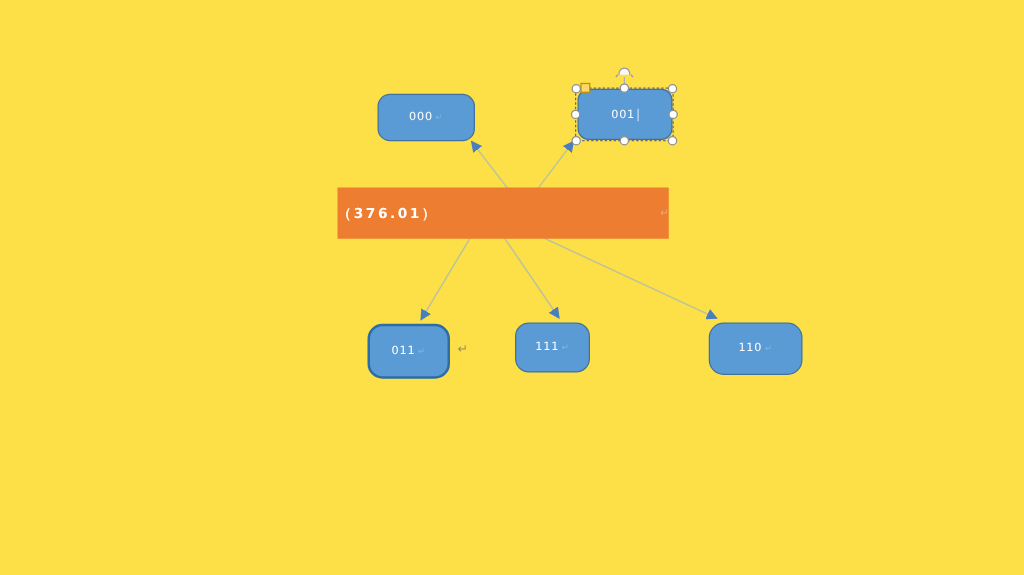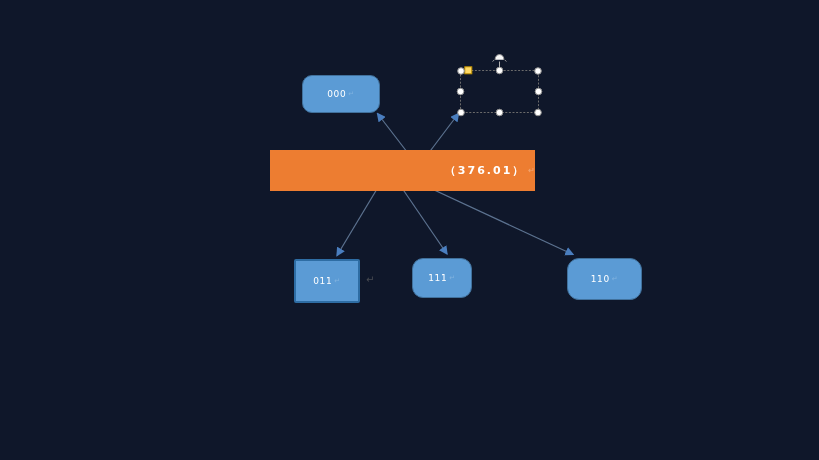--- a/index.html
+++ b/index.html
@@ -1,32 +1,32 @@
 <!DOCTYPE html>
 <html style="--node_fill: #5b9bd5; --node_border: #41719c; --node_border_dark: #2e6da4; --bar_fill: #ed7d31; --arrow_line: #8fafd4; --arrow_head: #4a7ebf; --handle_fill: #ffffff; --handle_stroke: #8f8f8f; --adjust_fill: #ffd965; --adjust_stroke: #bf9000; --label_text: #ffffff; --mark_gray: #666666;"><head>
 <meta charset="utf-8">
 <style>
   html,body{margin:0;padding:0;background:#fff;}
   .canvas{
-    position:relative;width:819px;height:460px;background:#0f172a;
+    position:relative;width:819px;height:460px;background:#fde047;
     font-family:"DejaVu Sans","Liberation Sans",sans-serif;overflow:hidden;
   }
   .node{
     position:absolute;display:flex;align-items:center;justify-content:center;
     background:var(--node_fill,#5b9bd5);
     border:1.4px solid var(--node_border,#41719c);
     box-sizing:border-box;color:var(--label_text,#fff);
     font-size:9px;letter-spacing:.6px;
   }
   .node .lbl{position:relative;z-index:2;}
   .node .mark{opacity:.22;font-size:7px;margin-left:2px;}
   .bar{
     position:absolute;left:270px;top:150px;width:265px;height:41px;
     background:var(--bar_fill,#ed7d31);
-    display:flex;align-items:center;justify-content:flex-end;
+    display:flex;align-items:center;justify-content:space-between;
     color:var(--label_text,#fff);font-size:11px;font-weight:600;letter-spacing:2px;
   }
   .bar .mark{opacity:.32;font-weight:400;font-size:8px;margin-left:3px;letter-spacing:0;}
   svg.overlay{position:absolute;left:0;top:0;width:819px;height:460px;}
   .pilcrow{
     position:absolute;left:366px;top:274px;color:var(--mark_gray,#666);
     font-size:10px;opacity:.65;
   }
   .text-cursor{
     display:inline-block;width:1px;height:10px;background:#dfe9f5;
@@ -51,22 +51,26 @@
       <line x1="389" y1="169" x2="447" y2="254" marker-end="url(#ah)"></line>
       <line x1="389" y1="169" x2="573" y2="254.5" marker-end="url(#ah)"></line>
     </g>
   </svg>
 
   <div class="node" style="left:302px;top:75px;width:78px;height:38px;border-radius:10px;">
     <span class="lbl">000</span>
     <span class="mark">↵</span>
   </div>
 
+  <div class="node" style="left:462px;top:71px;width:76px;height:41px;border-radius:9px;">
+    <span class="lbl">001</span>
+    <span class="text-cursor"></span>
+  </div>
 
-  <div class="node" style="left:294px;top:259px;width:66px;height:44px;border-radius:2px;border-width:2px;border-color:var(--node_border_dark,#2e6da4);">
+  <div class="node" style="left:294px;top:259px;width:66px;height:44px;border-radius:12px;border-width:2px;border-color:var(--node_border_dark,#2e6da4);">
     <span class="lbl">011</span>
     <span class="mark">↵</span>
   </div>
 
   <div class="node" style="left:412px;top:258px;width:60px;height:40px;border-radius:11px;">
     <span class="lbl">111</span>
     <span class="mark">↵</span>
   </div>
 
   <div class="node" style="left:543px;top:258px;width:75px;height:42px;border-radius:12px;margin-left:24px;">

